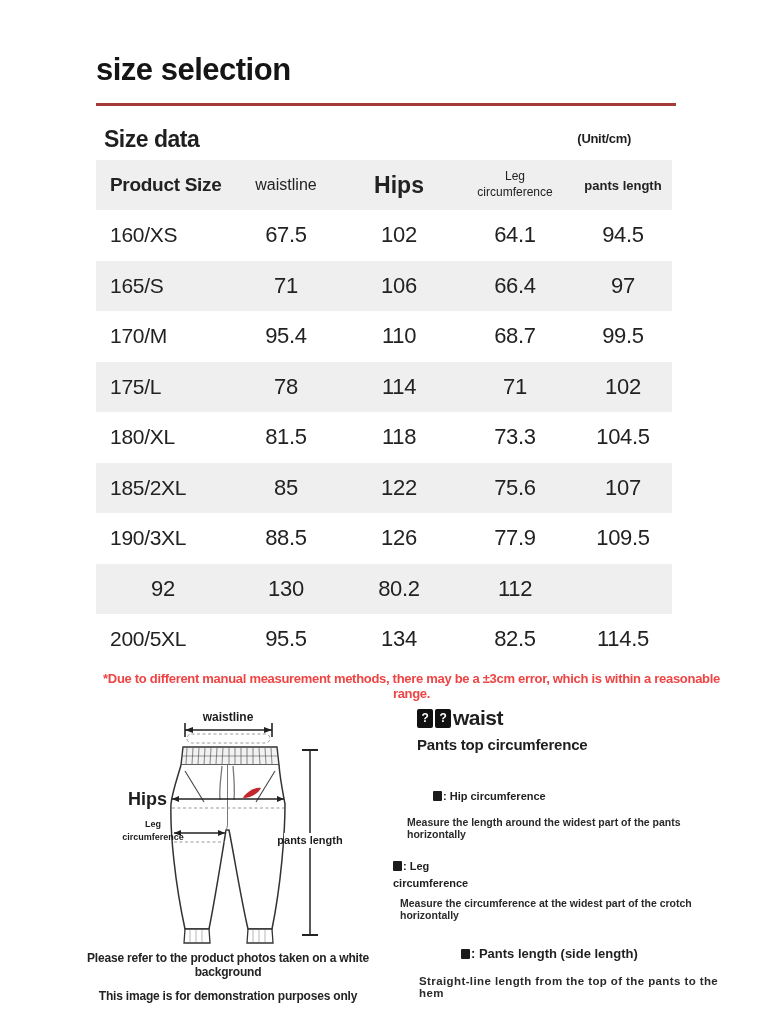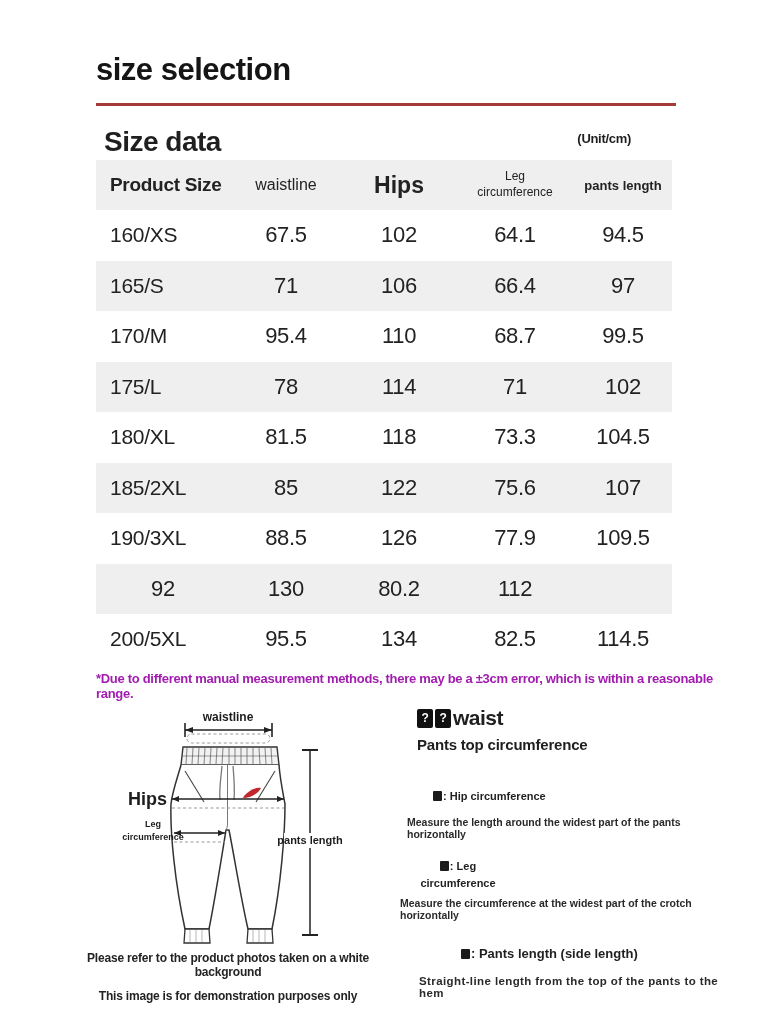--- a/index.html
+++ b/index.html
@@ -30,21 +30,21 @@
     position: absolute;
     left: 96px; top: 103px;
     width: 580px; height: 3px;
     background: #a43b38;
   }
 
   
   .section-heading {
     position: absolute;
     left: 104px; top: 126px;
-    font-size: 28px;
+    font-size: 23px;
     font-weight: bold;
     letter-spacing: -0.5px;
   }
   .unit-label {
     position: absolute;
     right: 96px; top: 131px;
     font-size: 13px;
     font-weight: bold;
     letter-spacing: -0.3px;
   }
@@ -72,21 +72,22 @@
   .t-head .c4 { font-size: 13px; font-weight: bold; }
   .t-row.data .c0 { font-size: 21px; letter-spacing: -0.3px; }
   .t-row.data .cell:not(.c0) { font-size: 22px; letter-spacing: -0.3px; }
 
   .table-note {
     position: absolute;
     left: 96px; top: 671px;
     font-size: 13px;
     font-weight: bold;
     letter-spacing: -0.3px;
-    color: #a21caf;
+    color: #ef4444;
+    text-align: center;
   }
 
   
   .diagram-svg { position: absolute; left: 95px; top: 703px; }
   .diagram-caption {
     position: absolute;
     left: 83px; top: 951px;
     width: 290px;
     text-align: center;
     font-size: 12px;
@@ -125,21 +126,21 @@
   .g-hip-label {
     position: absolute; left: 433px; top: 790px;
     font-size: 11px; font-weight: bold;
   }
   .g-hip-desc {
     position: absolute; left: 407px; top: 816px;
     font-size: 10.5px; font-weight: bold; color: #2a2a2a;
   }
   .g-leg-label {
     position: absolute; left: 393px; top: 858px;
-    width: 130px; text-align: center;
+    width: 130px; 
     font-size: 11px; font-weight: bold; line-height: 1.55;
   }
   .g-leg-desc {
     position: absolute; left: 400px; top: 897px;
     font-size: 10.5px; font-weight: bold; color: #2a2a2a;
   }
   .g-length-label {
     position: absolute; left: 425px; top: 946px;
     font-size: 13px; font-weight: bold; padding-left: 36px;
   }

